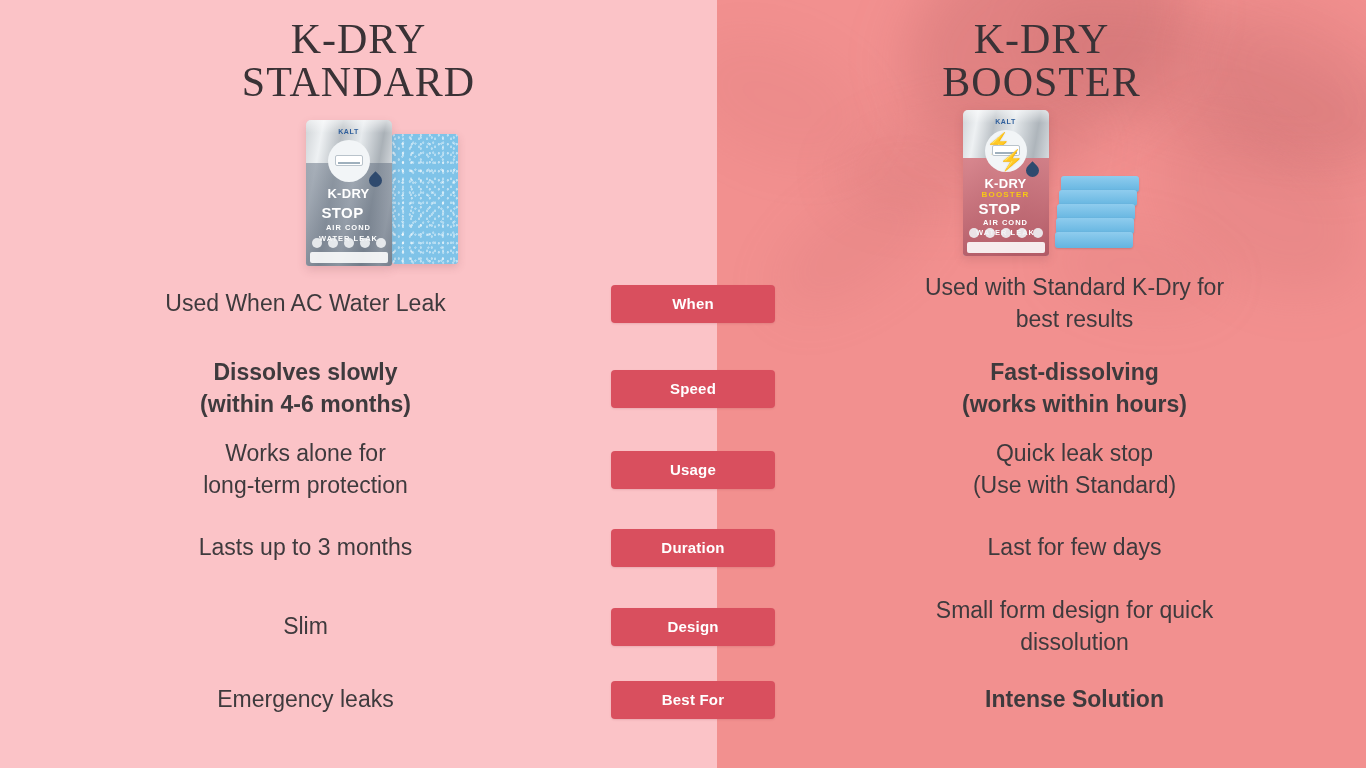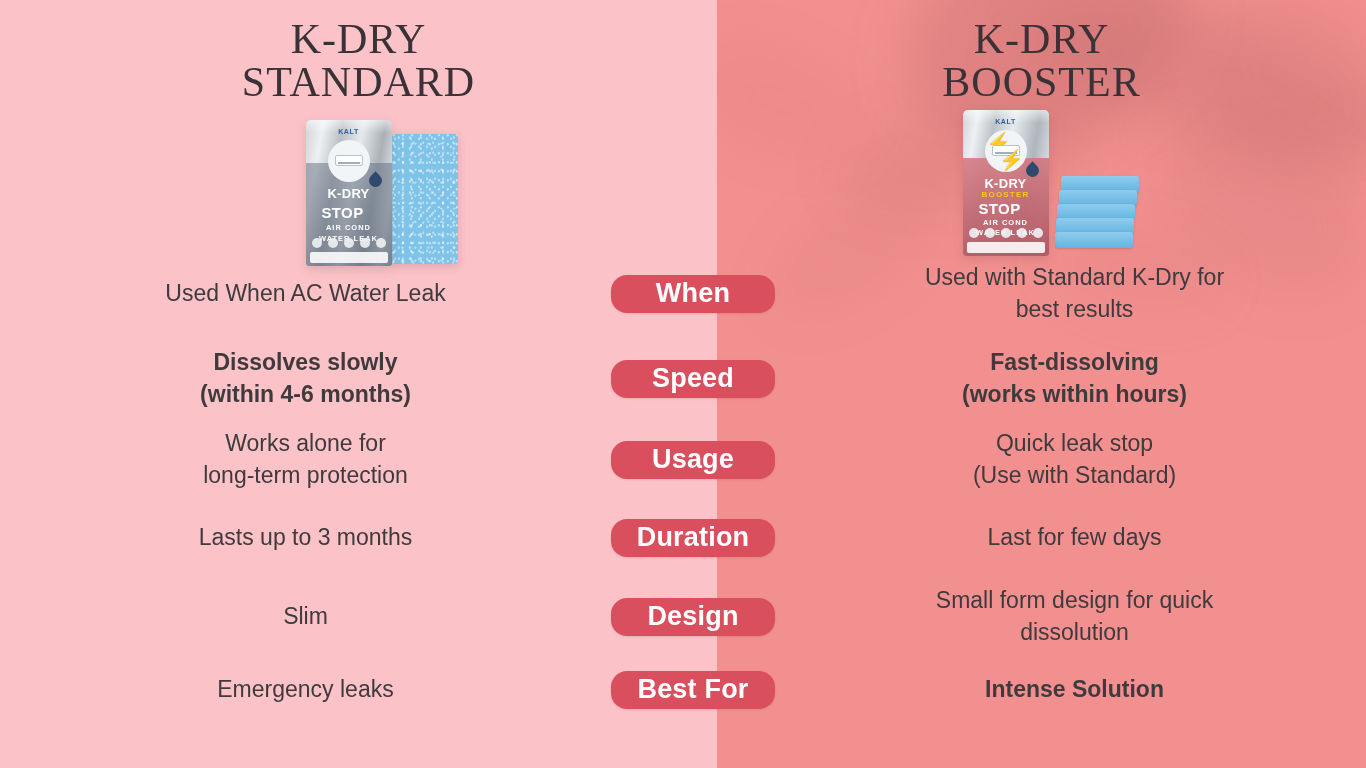--- a/index.html
+++ b/index.html
@@ -199,21 +199,21 @@
   .foam-chip {
     position:absolute; left:0;
     width:78px; height:16px;
     border-radius:3px;
     background:linear-gradient(180deg,#8FCCEE,#63B4E0);
     box-shadow:0 1px 2px rgba(90,50,60,0.22);
   }
 
   
   .rows {
-    position:absolute; left:0; top:262px; width:1366px;
+    position:absolute; left:0; top:272px; width:1366px;
   }
   .row {
     position:relative;
     display:flex; align-items:center;
   }
   .cell {
     color:#3E3A3D;
     text-align:center;
     font-size:23px;
     line-height:1.39;
@@ -221,24 +221,24 @@
   }
   .cell.bold { font-weight:700; }
   .cell-left  { width:611px; display:flex; justify-content:center; }
   .cell-right { width:591px; display:flex; justify-content:center; padding-left:8px; }
   .pill-wrap {
     width:164px;
     display:flex; justify-content:center;
   }
   .pill {
     width:164px; height:38px;
-    border-radius:16px;
+    border-radius:4px;
     background:#D94F5E;
     color:#FFFFFF;
-    font-size:27px; font-weight:700;
+    font-size:15px; font-weight:700;
     letter-spacing:.2px;
     display:flex; align-items:center; justify-content:center;
     box-shadow:0 1px 2px rgba(140,50,60,.15);
   }
 </style>
 </head>
 <body>
 
 <div class="stage">
 

